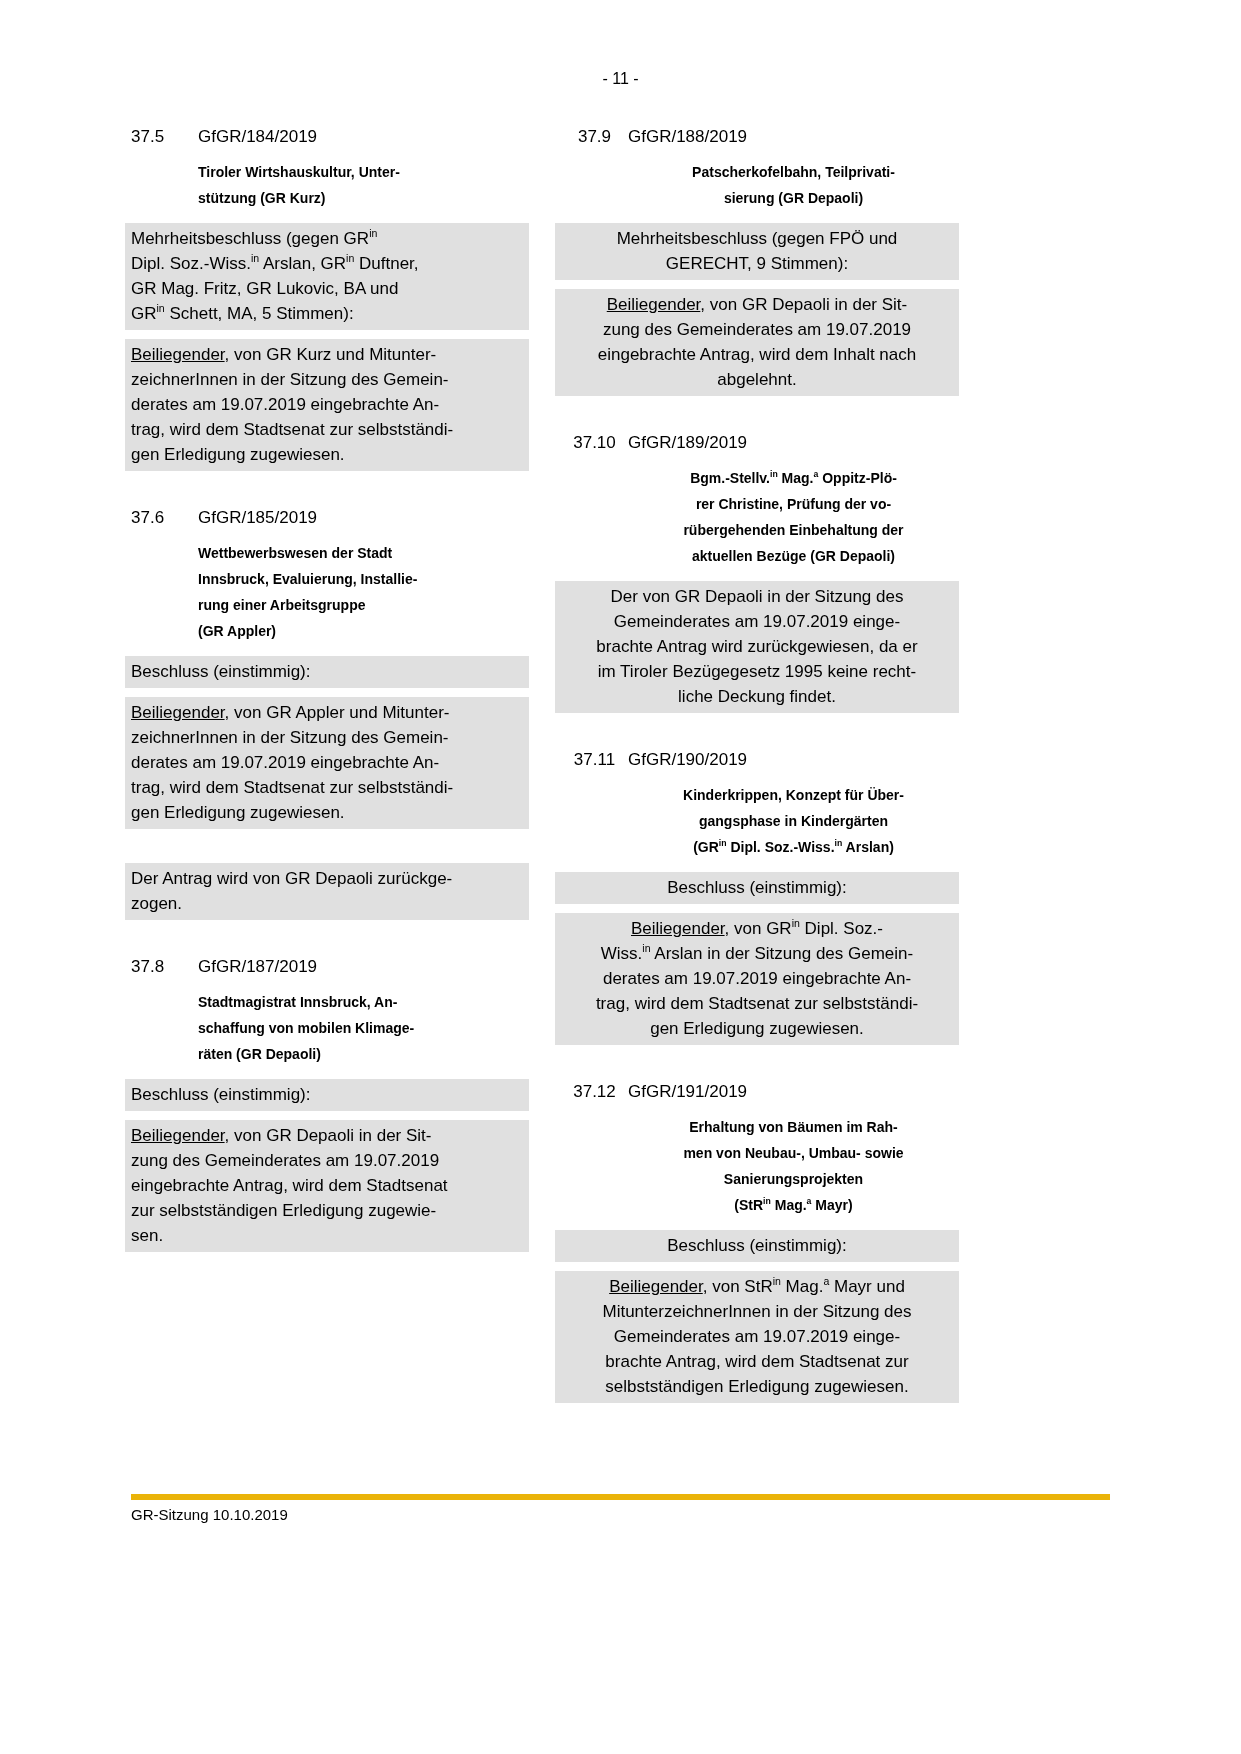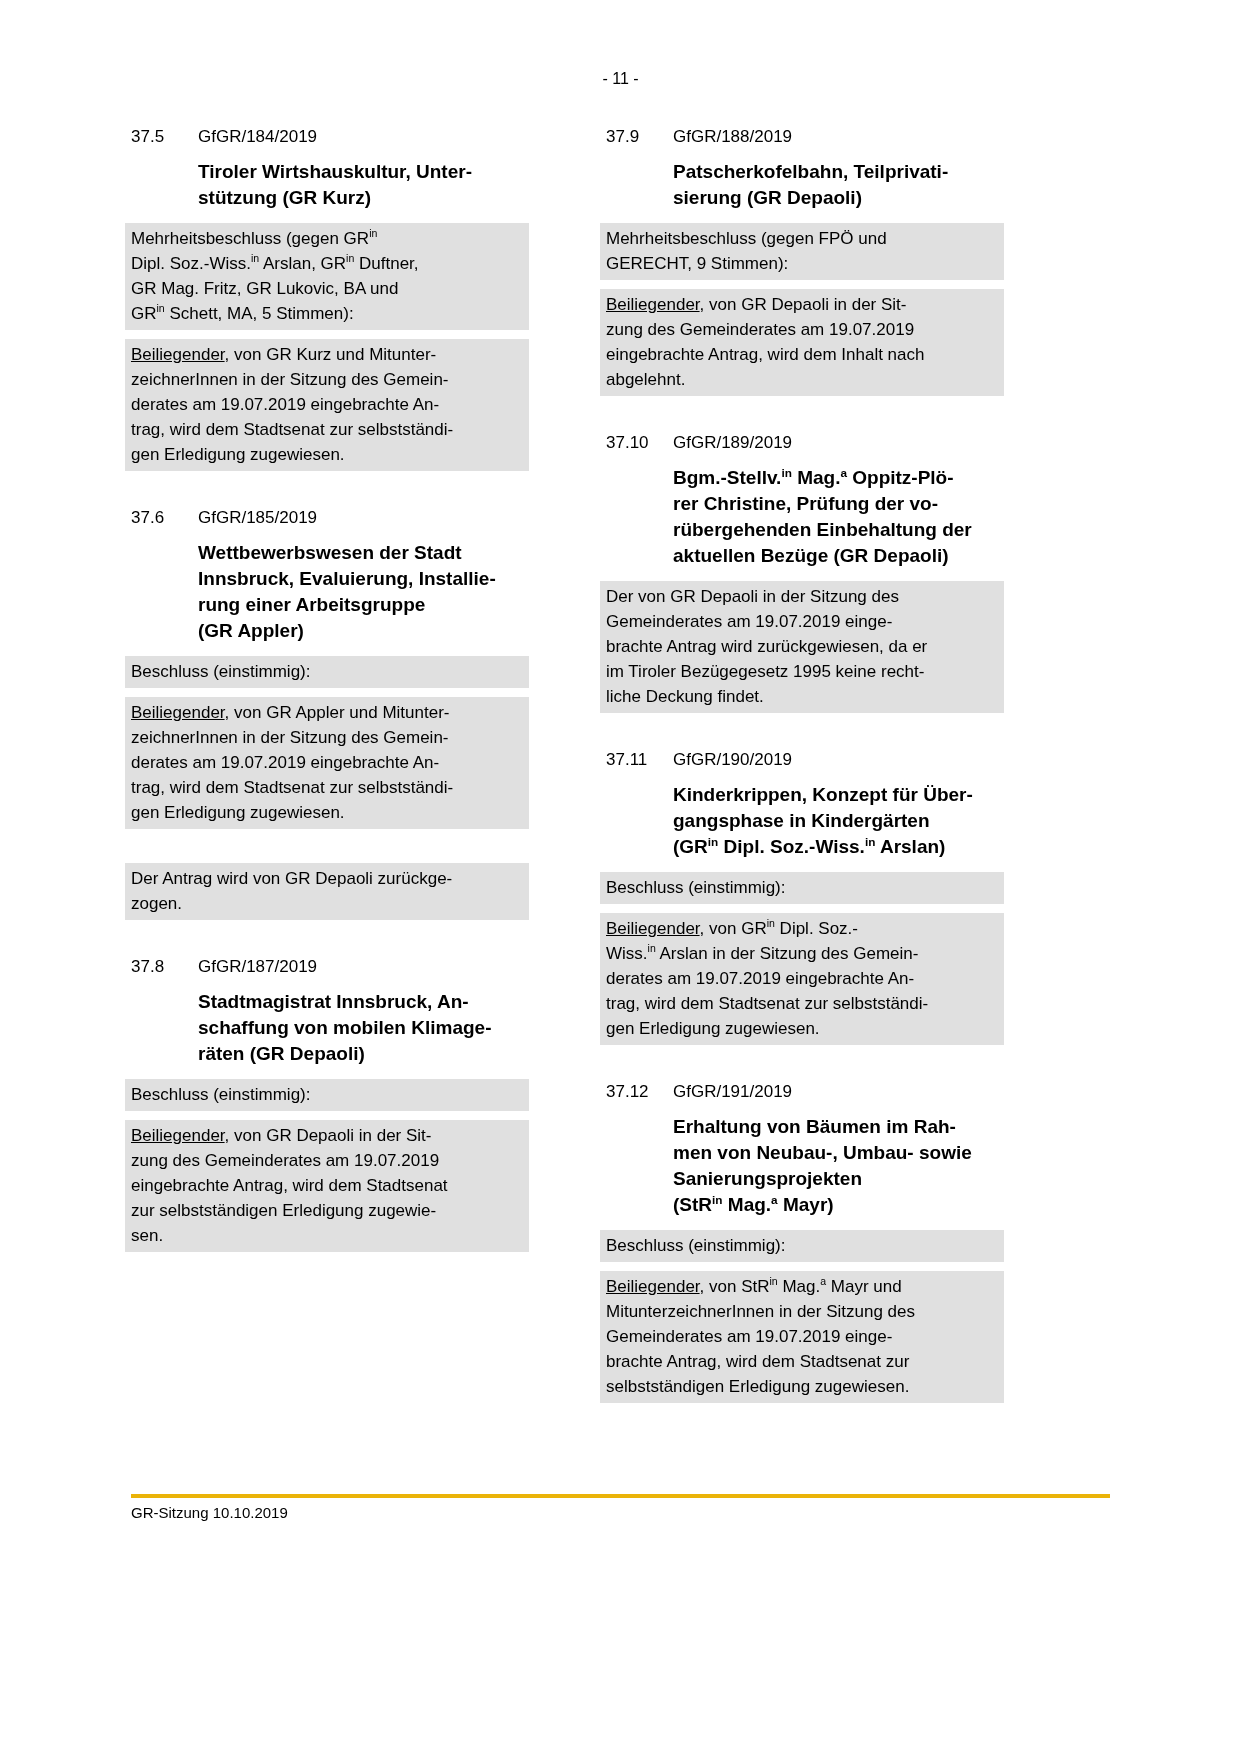--- a/index.html
+++ b/index.html
@@ -23,37 +23,37 @@
     text-align: center;
     font-size: 16px;
     line-height: 22px;
   }
   .col {
     position: absolute;
     top: 124px;
     width: 404px;
   }
   .col-left  { left: 125px; }
-  .col-right { left: 600px; }
+  .col-right { left: 555px; text-align: center; }
 
   .item { margin-bottom: 34px; }
 
   .item-head {
     display: flex;
     font-weight: normal;
     font-size: 17px;
     line-height: 25px;
     padding-left: 6px;
     margin-bottom: 10px;
   }
   .item-num { flex: 0 0 67px; }
 
   .item-title {
     font-weight: bold;
-    font-size: 19px;
+    font-size: 14px;
     line-height: 26px;
     margin-left: 73px;
     margin-bottom: 12px;
     white-space: pre-line;
   }
 
   .block {
     background: var(--block-bg, #e0e0e0);
     margin: 0 0 9px 0;
     padding: 3px 6px 4px 6px;
@@ -67,21 +67,21 @@
     line-height: 0;
     vertical-align: super;
   }
   .underline { text-decoration: underline; margin-top: 14px; }
 
   .footer {
     position: absolute;
     left: 131px;
     top: 1494px;
     width: 979px;
-    border-top: 4px solid #eab308;
+    border-top: 6px solid #eab308;
     padding-top: 5px;
     font-size: 15px;
     line-height: 20px;
   }
 </style>
 </head>
 <body style="--block-bg: #e0e0e0;">
 
 <div class="page-number">- 11 -</div>
 

